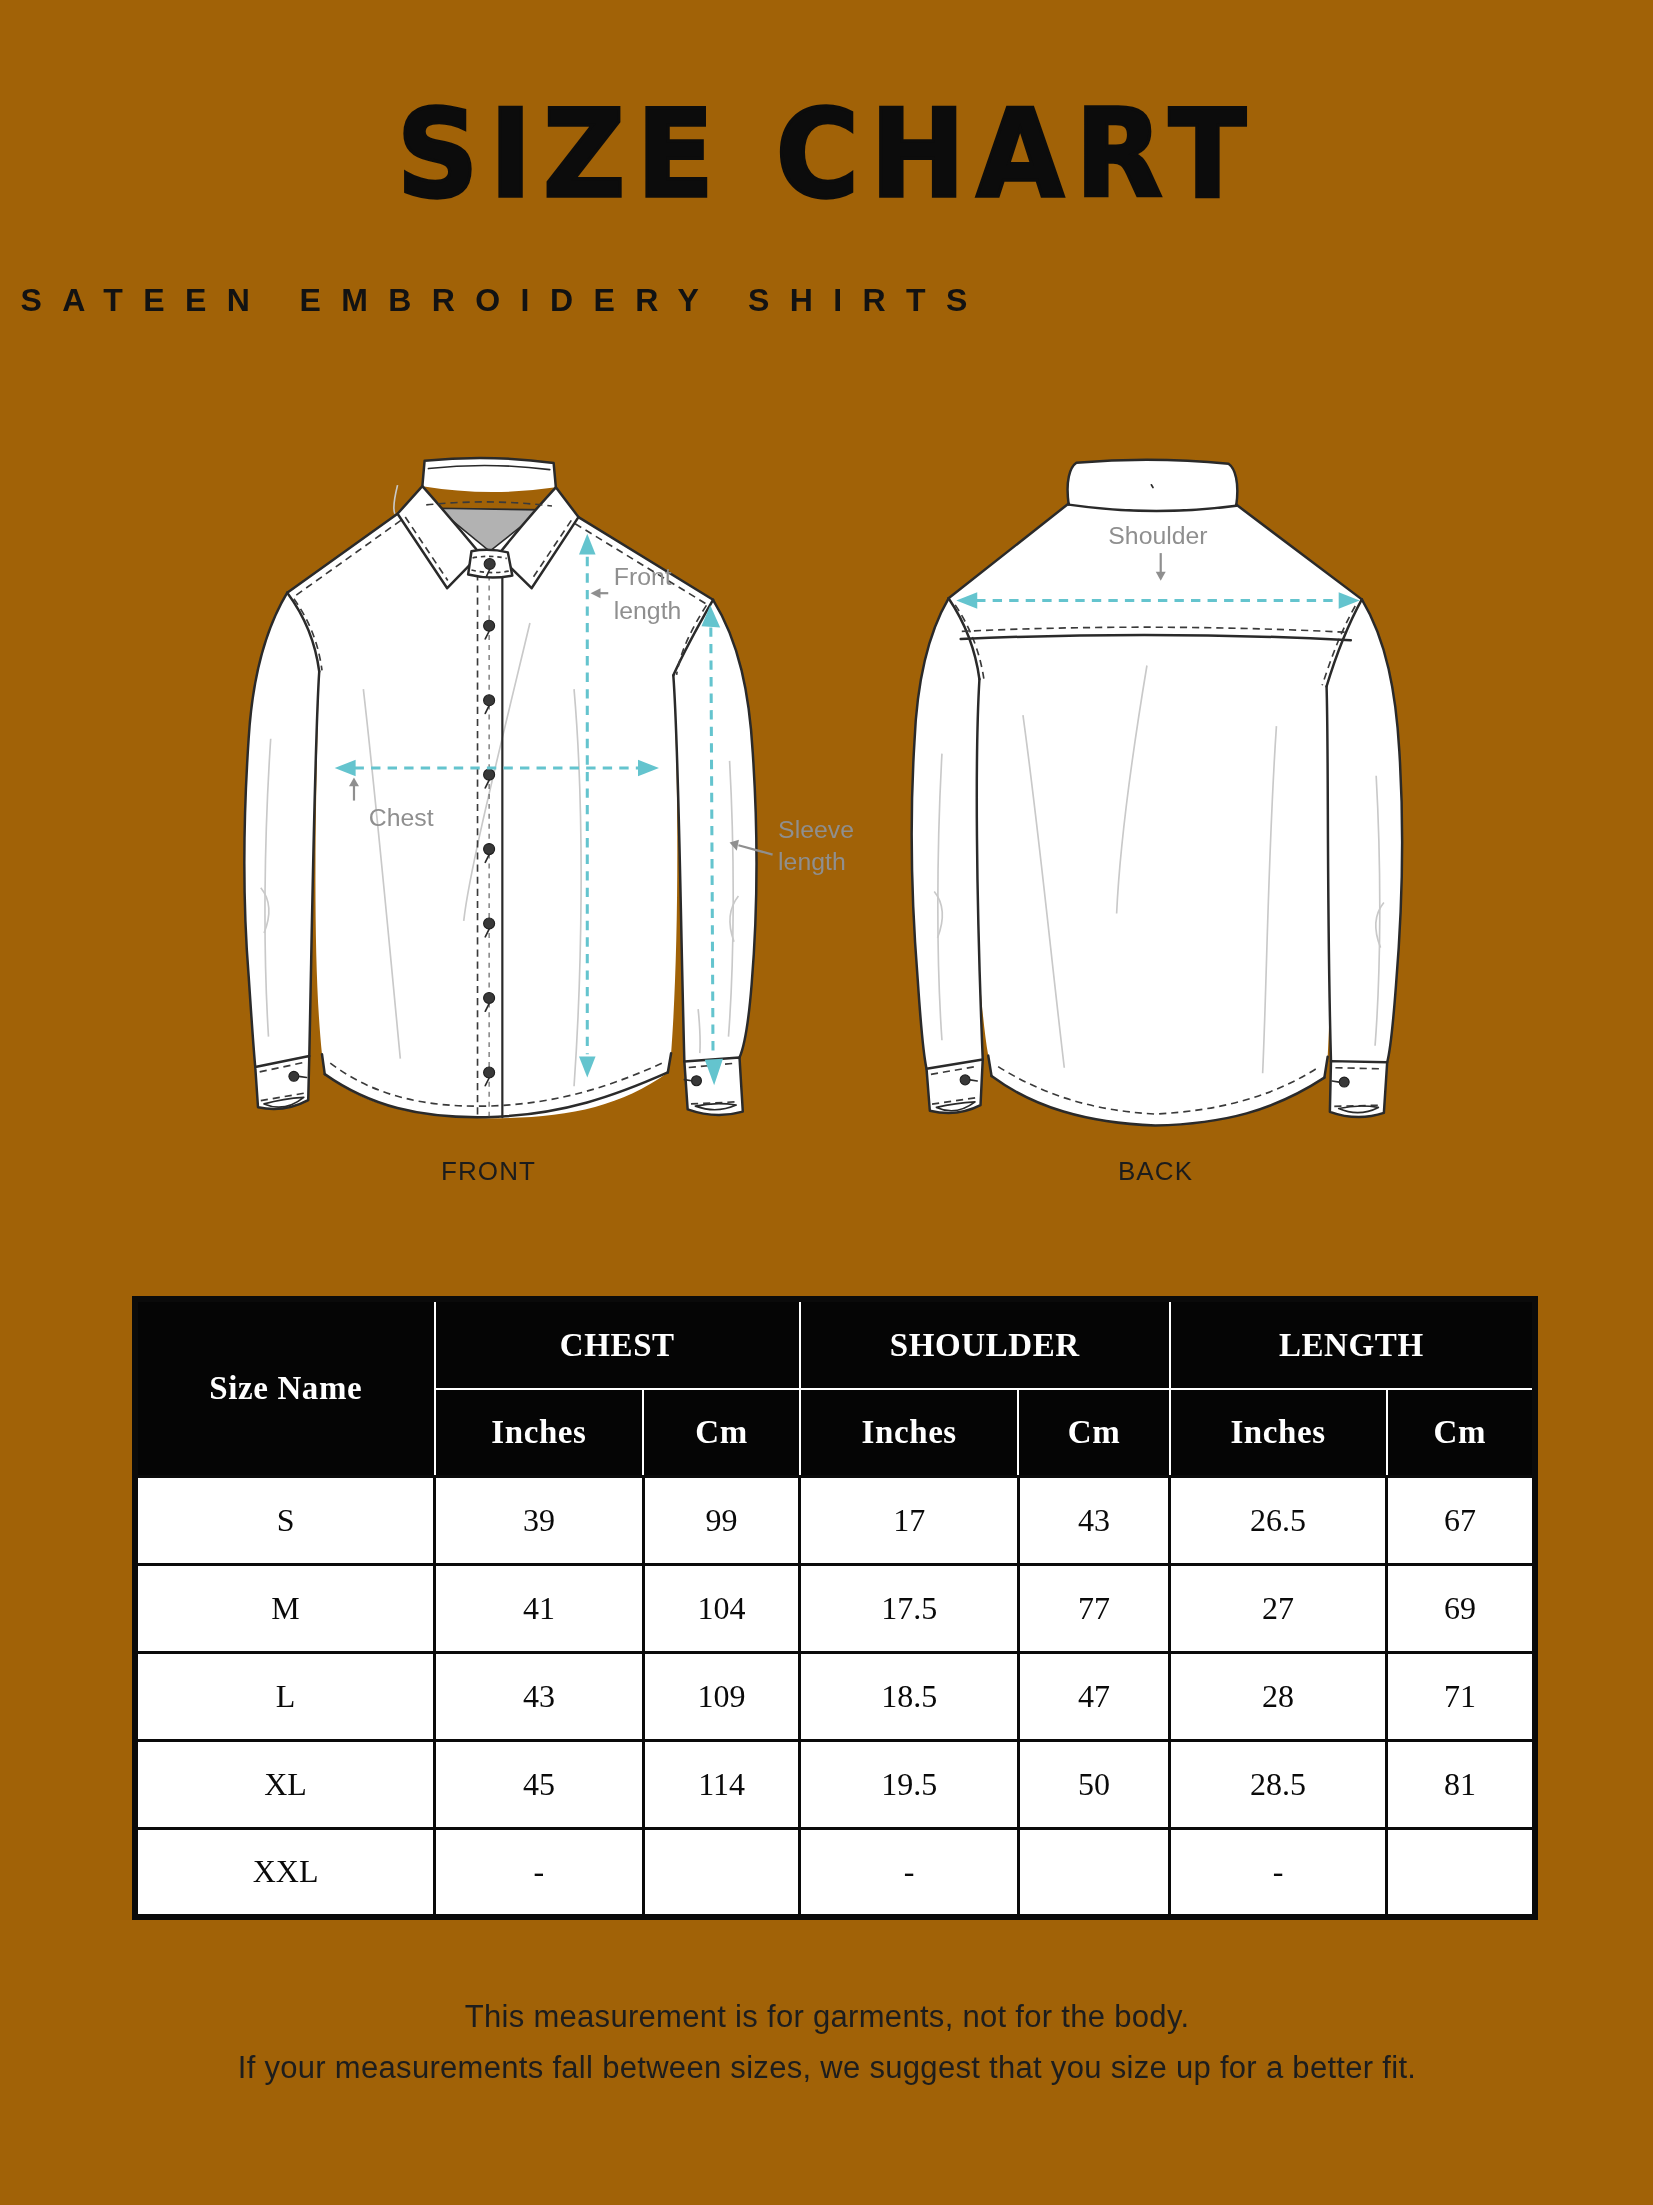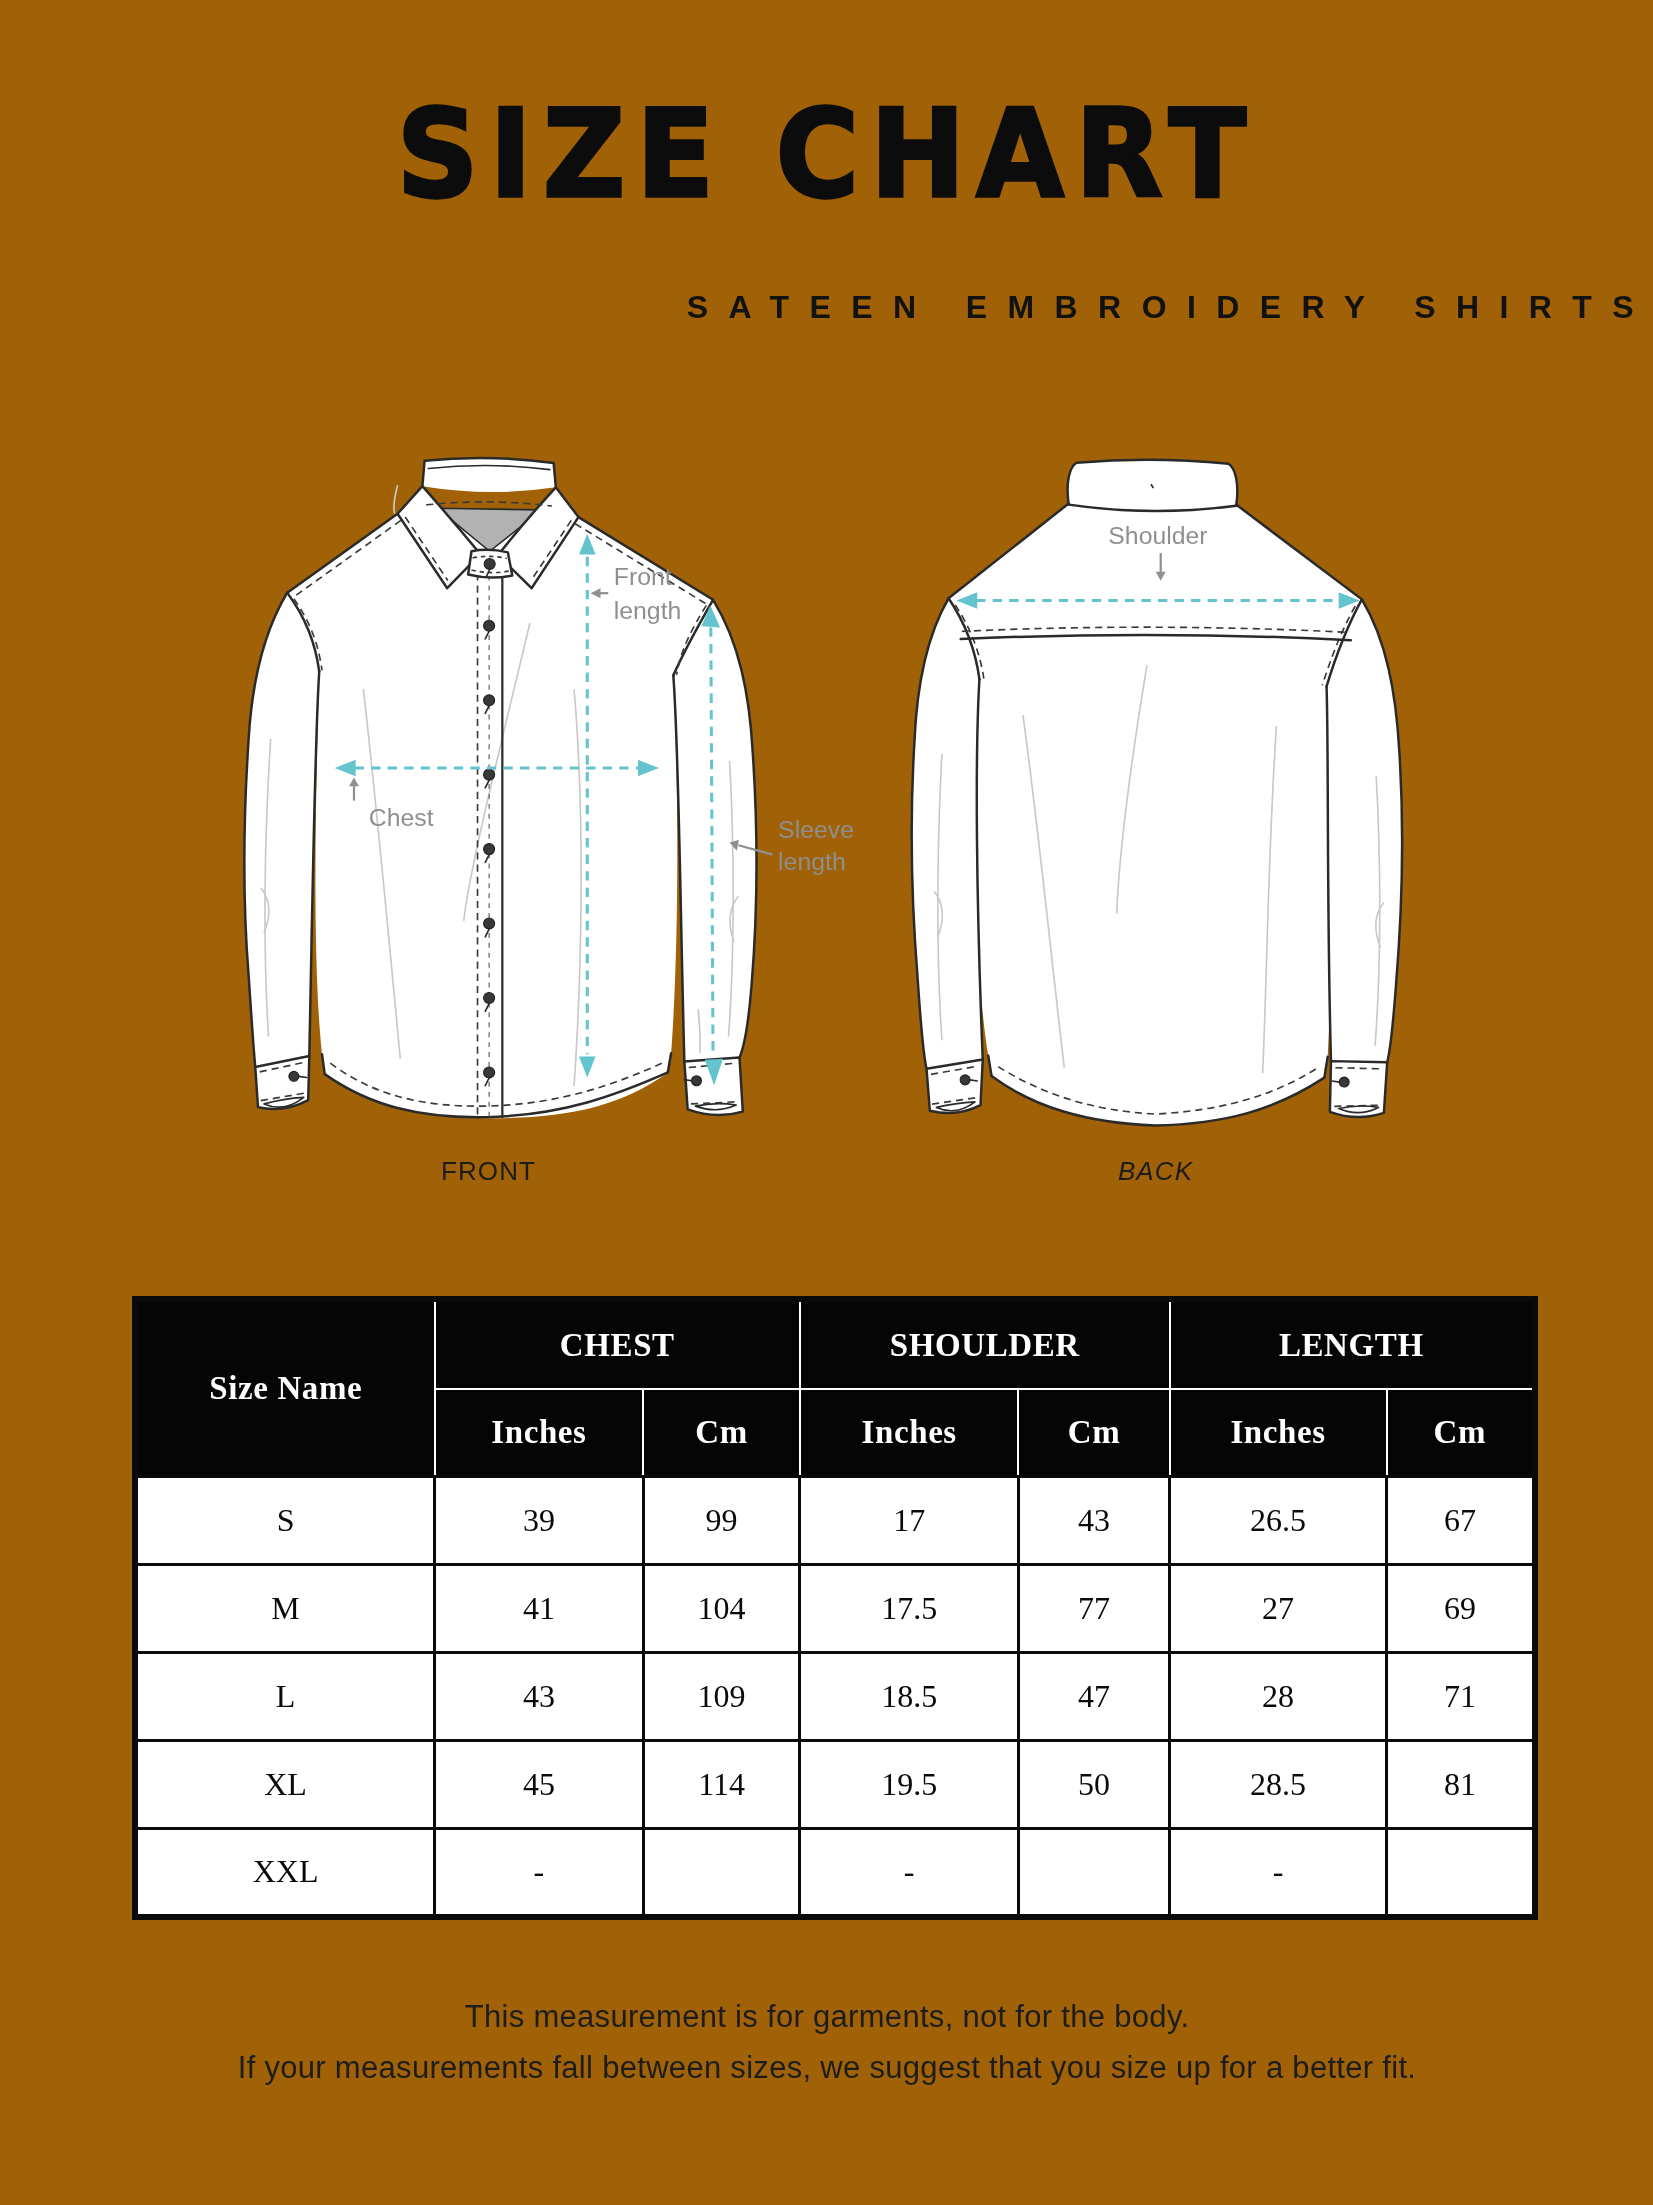--- a/index.html
+++ b/index.html
@@ -5,32 +5,32 @@
   html,body{margin:0;padding:0;background:#ffffff;}
   .page{position:relative;width:1654px;height:2205px;background:#a16207;overflow:hidden;
         font-family:"Liberation Sans",sans-serif;}
 
   .title{position:absolute;top:93px;left:0;width:100%;text-align:center;
          font-family:"DejaVu Sans","Liberation Sans",sans-serif;
          font-weight:bold;font-size:122px;line-height:1;letter-spacing:12px;
          color:#0c0c0c;-webkit-text-stroke:3.3px #0c0c0c;
          transform:scaleX(0.93);transform-origin:50% 0;white-space:nowrap;}
 
-  .subtitle{position:absolute;top:289px;left:0;width:100%;text-align:right;
+  .subtitle{position:absolute;top:282px;left:0;width:100%;text-align:left;
             font-size:32px;font-weight:bold;letter-spacing:20.4px;color:#121212;
             text-indent:20.4px;white-space:nowrap;}
 
   .shirt-svg{position:absolute;}
   .svg-front{left:232px;top:452px;width:651px;height:717px;}
   .svg-back{left:910px;top:456px;width:540px;height:689px;}
 
   .view-caption{position:absolute;top:1156px;width:221px;text-align:center;
                 font-size:26px;letter-spacing:1.1px;color:#1c1c1c;font-weight:500;}
   .caption-front{left:378px;}
-  .caption-back{left:1045px;font-style:italic;}
+  .caption-back{left:1045px;}
 
   .size-table{position:absolute;left:132px;top:1296px;width:1406px;
               border-collapse:collapse;table-layout:fixed;
               font-family:"Liberation Serif","DejaVu Serif",serif;}
   .size-table th{background:#050505;color:#ffffff;border:2.8px solid #ffffff;
                  font-size:33px;font-weight:bold;text-align:center;vertical-align:middle;
                  letter-spacing:0.6px;}
   .size-table td{background:#ffffff;color:#0a0a0a;border:3.9px solid #0a0a0a;
                  font-size:32px;font-weight:normal;text-align:center;vertical-align:middle;}
   .size-table{border:6px solid #0a0a0a;}

